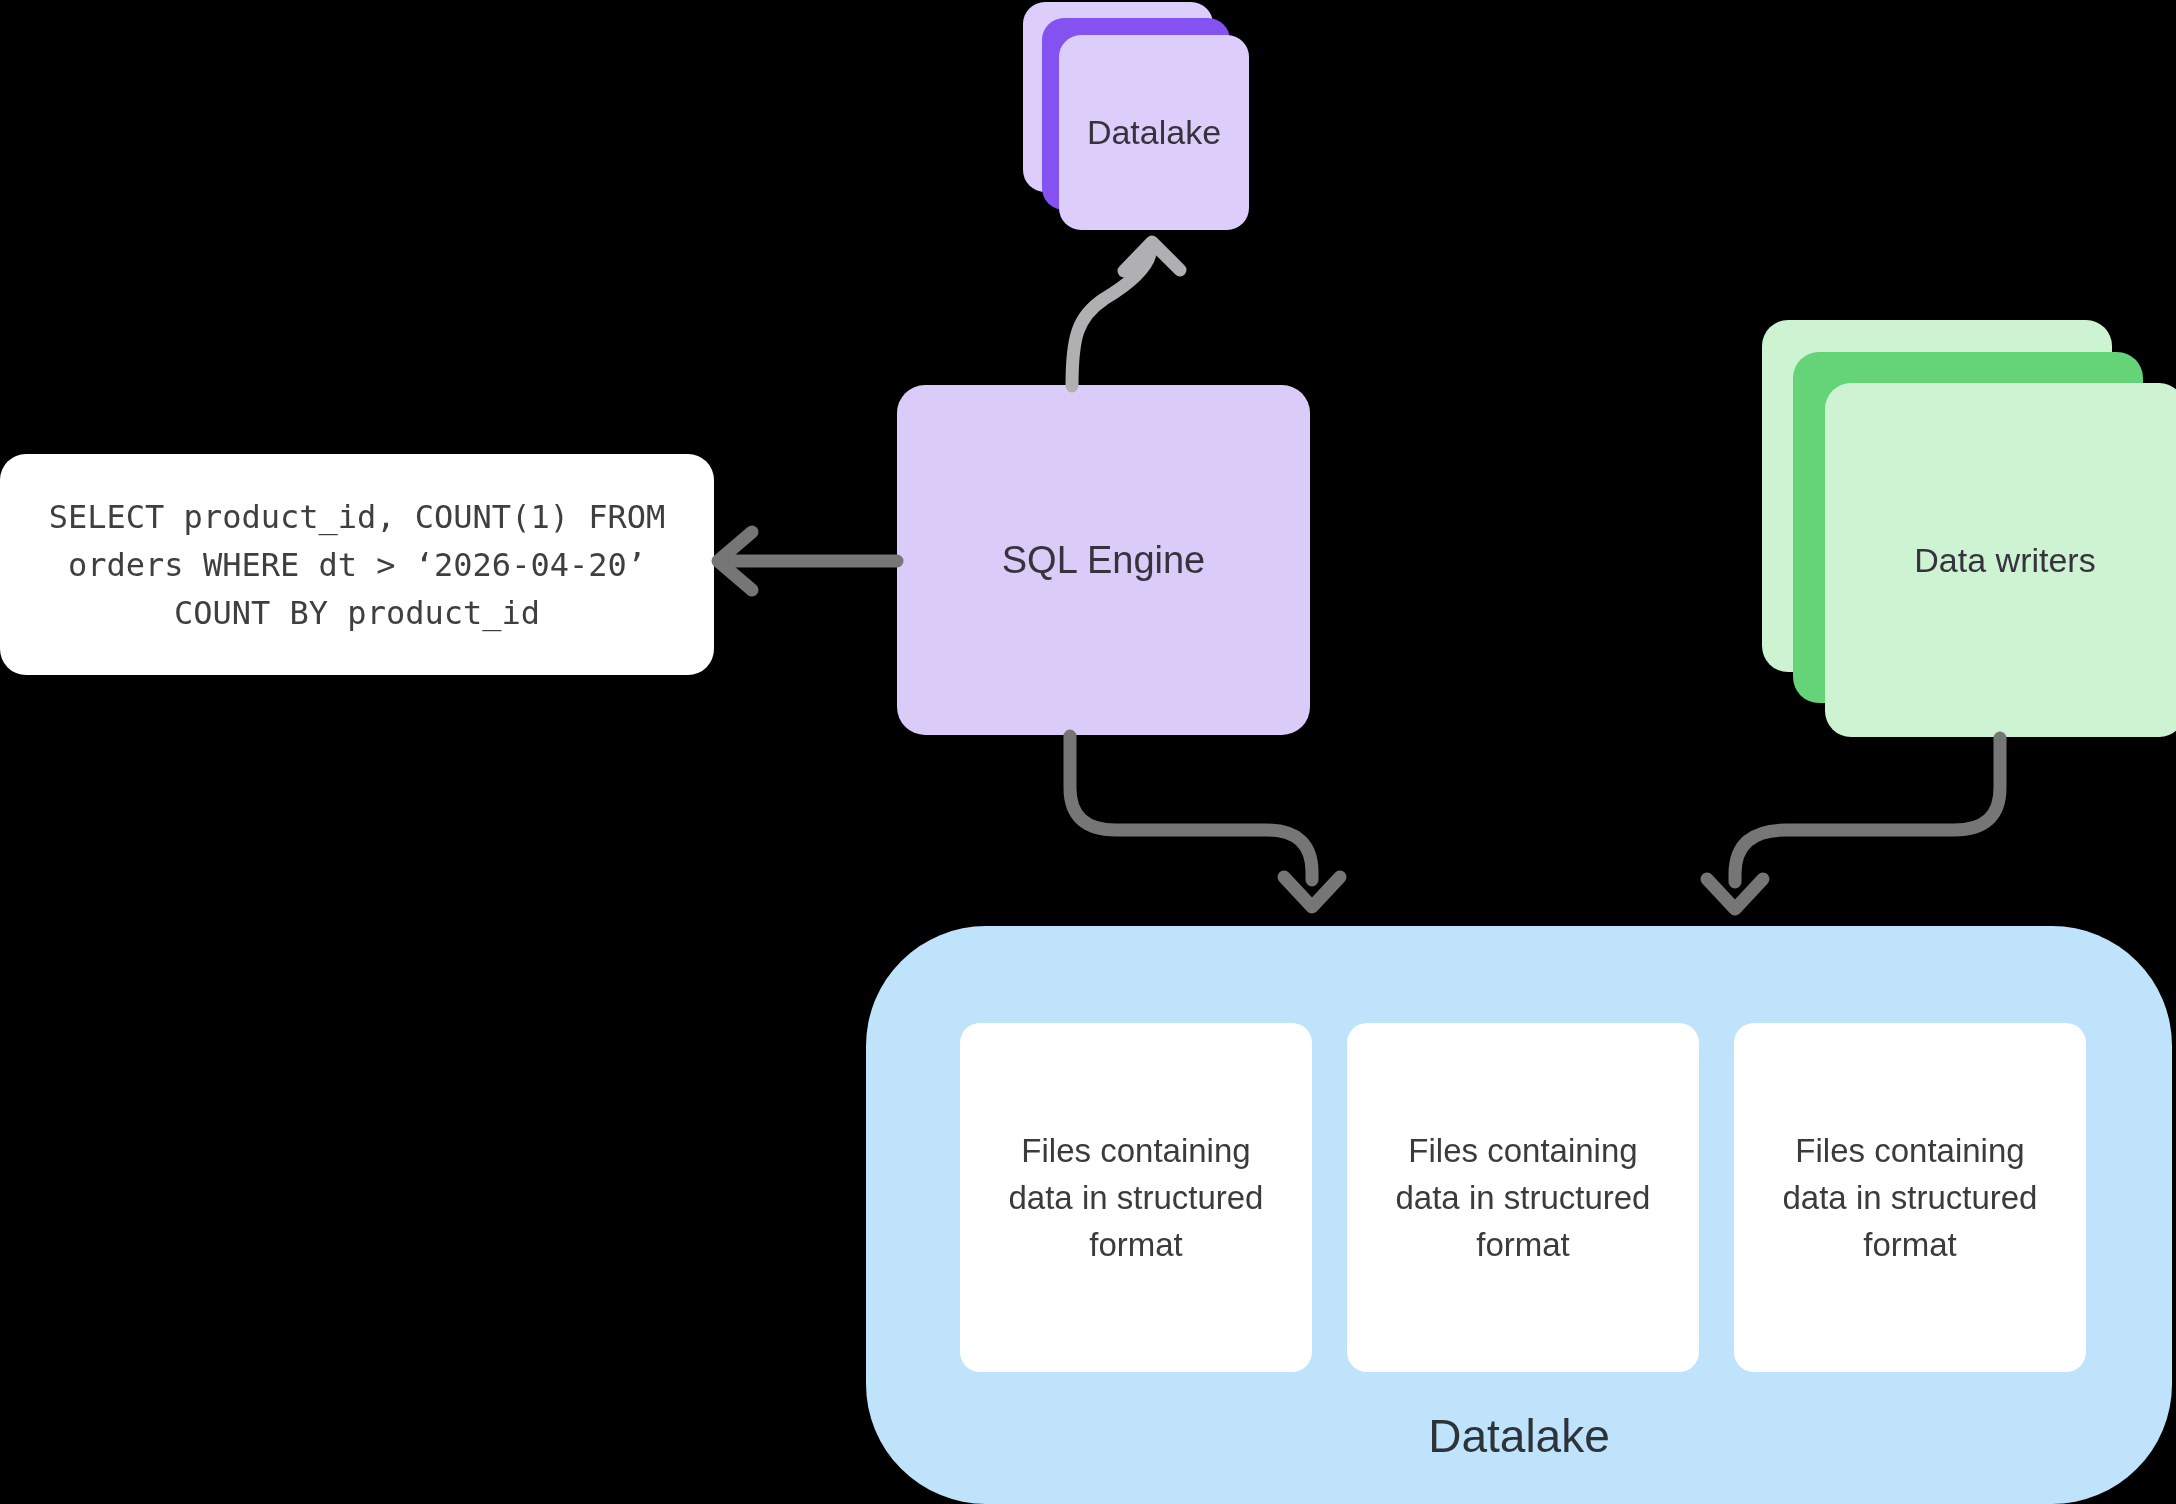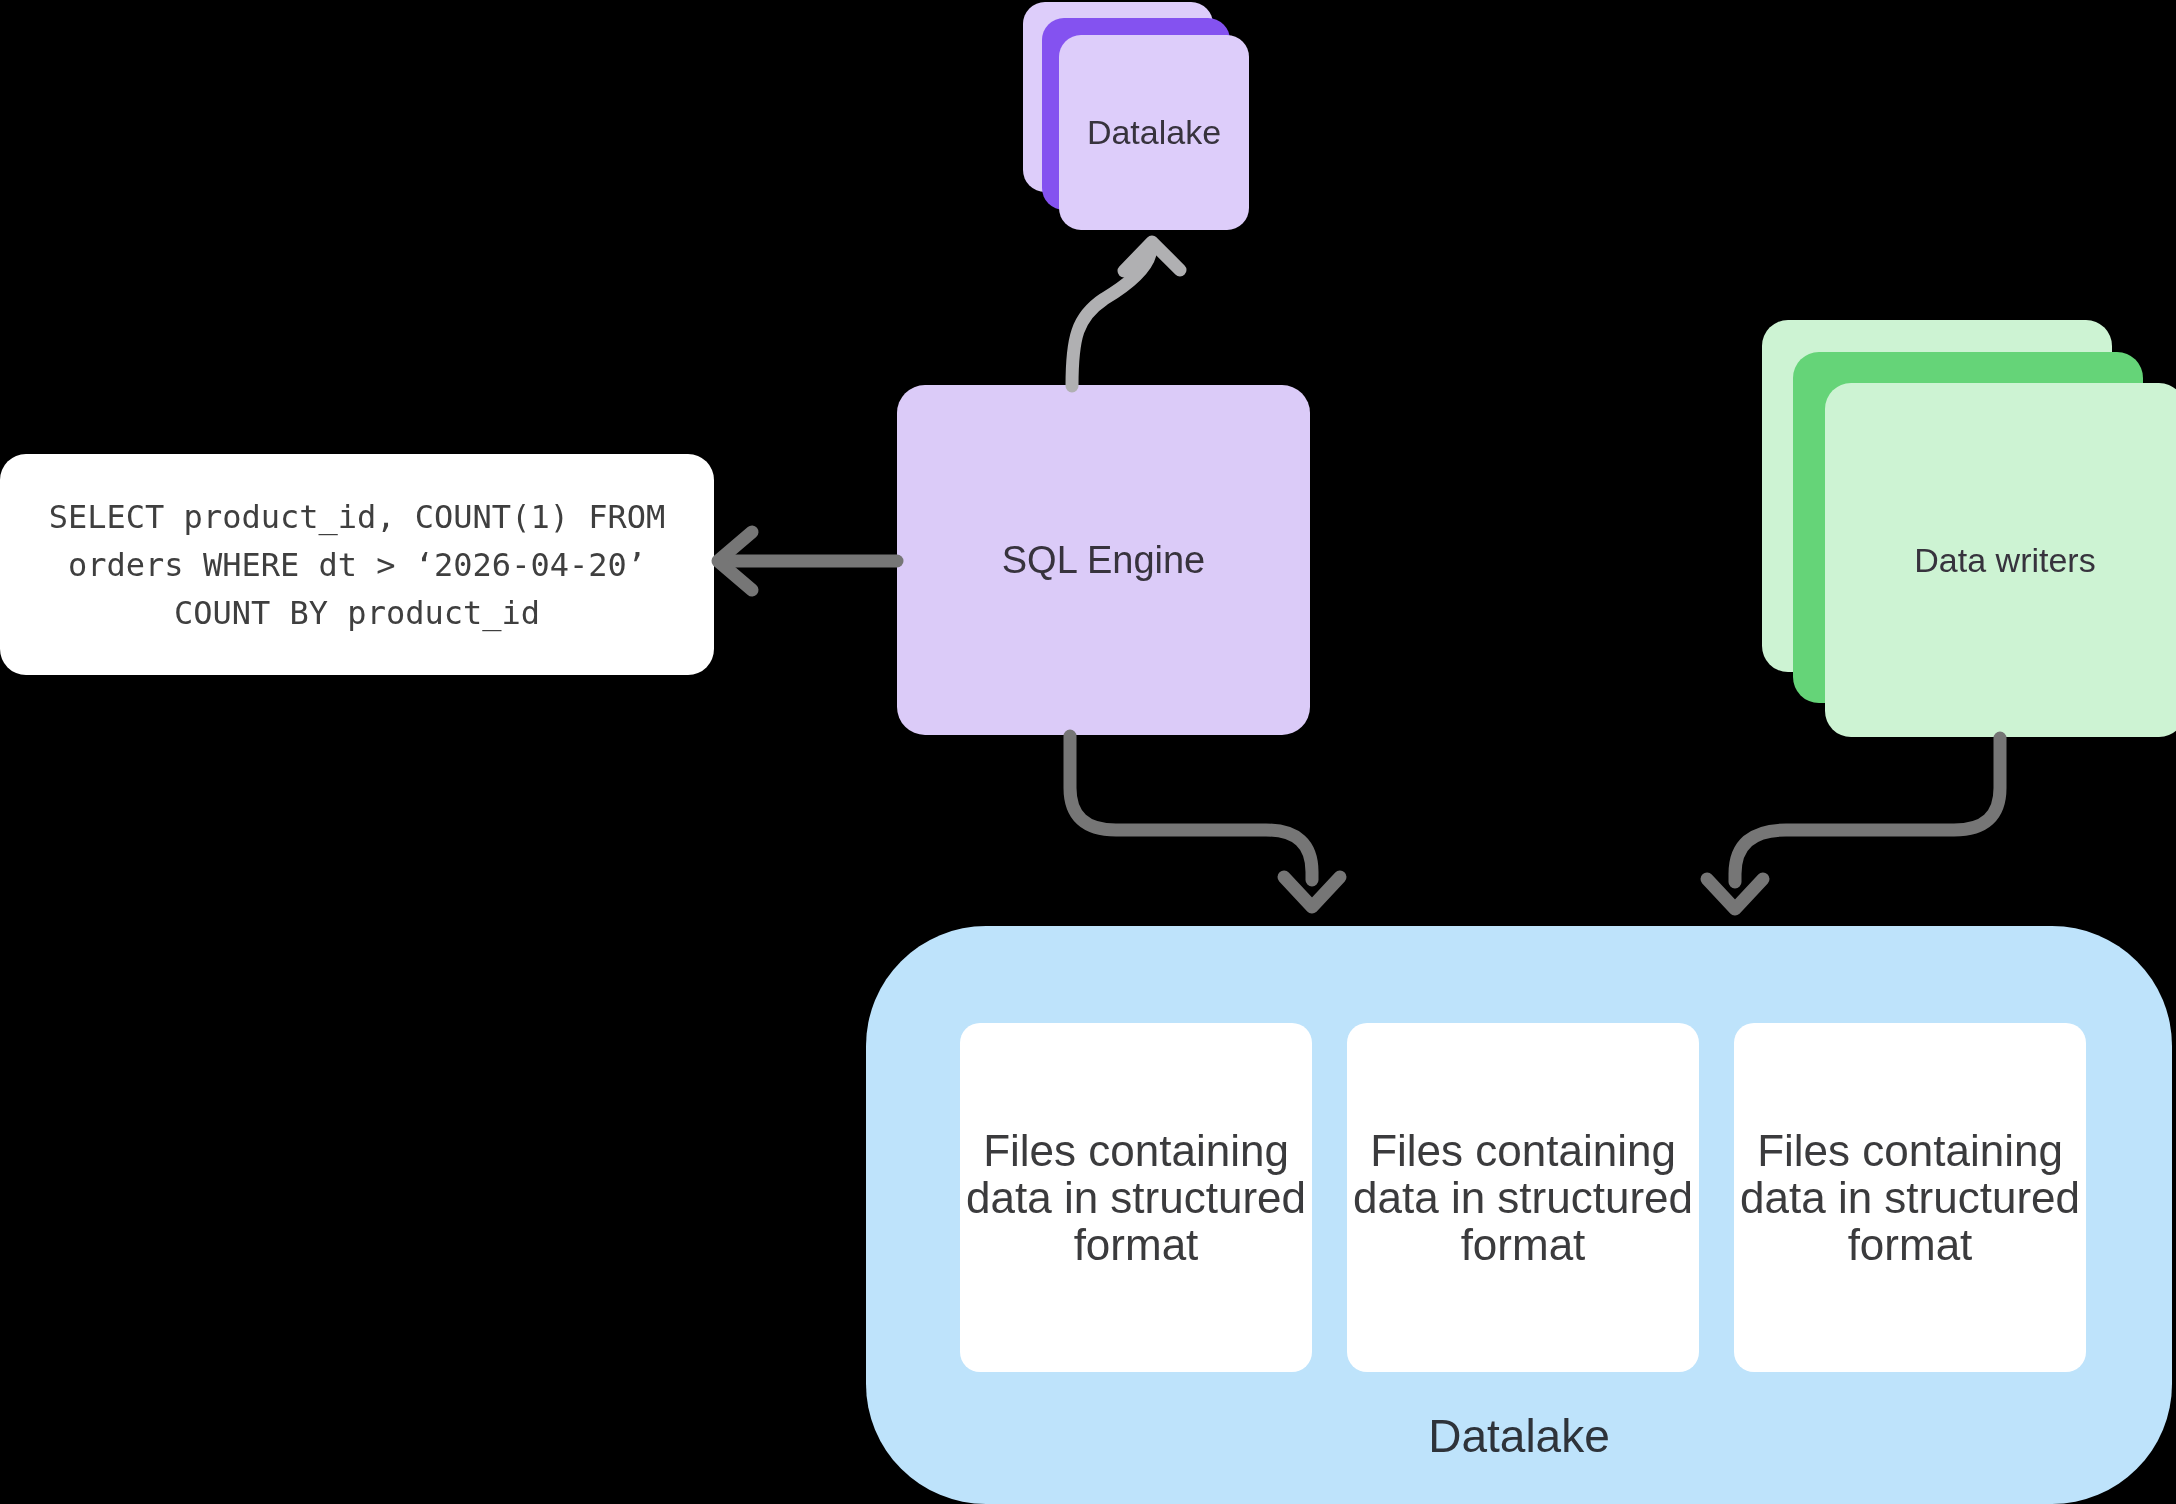--- a/index.html
+++ b/index.html
@@ -44,21 +44,21 @@
     left:866px;top:926px;width:1306px;height:578px;background:#BEE3FB;border-radius:120px;
   }
   .file-card{
     position:absolute;top:97px;width:352px;height:349px;background:#FFFFFF;border-radius:20px;
     display:flex;align-items:center;justify-content:center;
   }
   .file-card-1{left:94px;}
   .file-card-2{left:481px;}
   .file-card-3{left:868px;}
   .file-text{
-    font-size:44px;line-height:47px;color:#3B3B3D;text-align:center;white-space:pre-line;
+    font-size:33px;line-height:47px;color:#3B3B3D;text-align:center;white-space:pre-line;
   }
   .datalake-label{
     position:absolute;left:0;top:482px;width:100%;height:56px;
     display:flex;align-items:center;justify-content:center;
     font-size:46px;font-weight:500;color:#2E333A;
   }
 
   
   #arrows{position:absolute;left:0;top:0;width:2176px;height:1504px;pointer-events:none;}
   .arrow-dark{stroke:#767676;}

